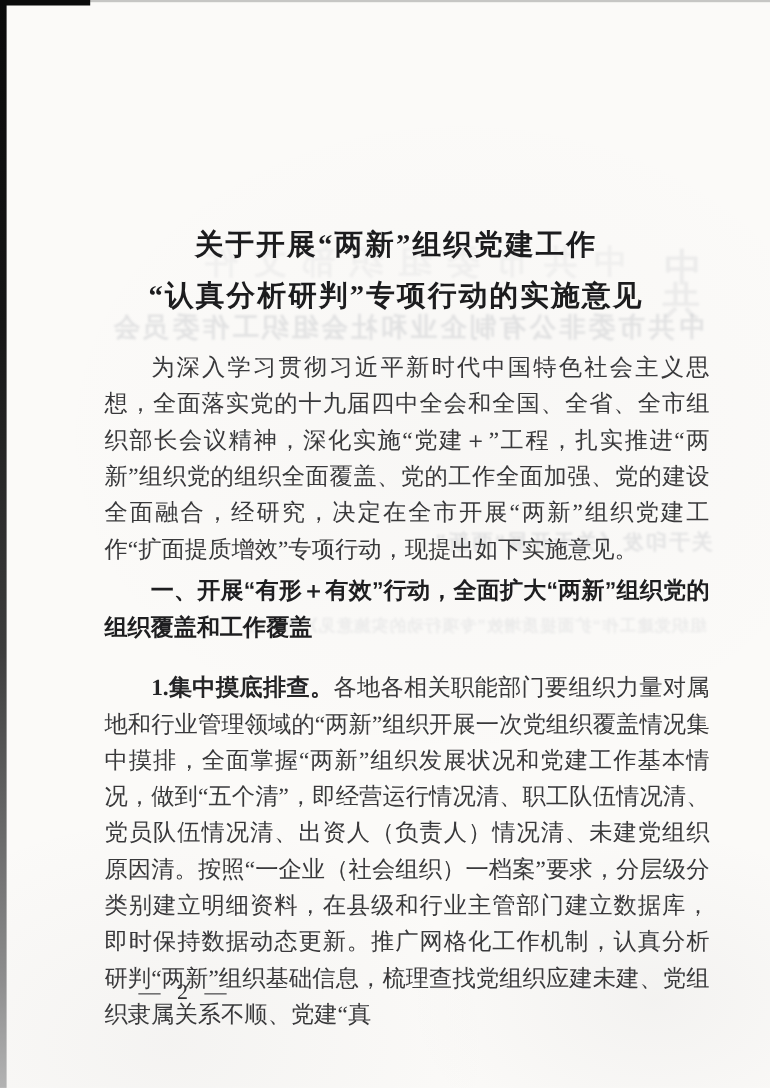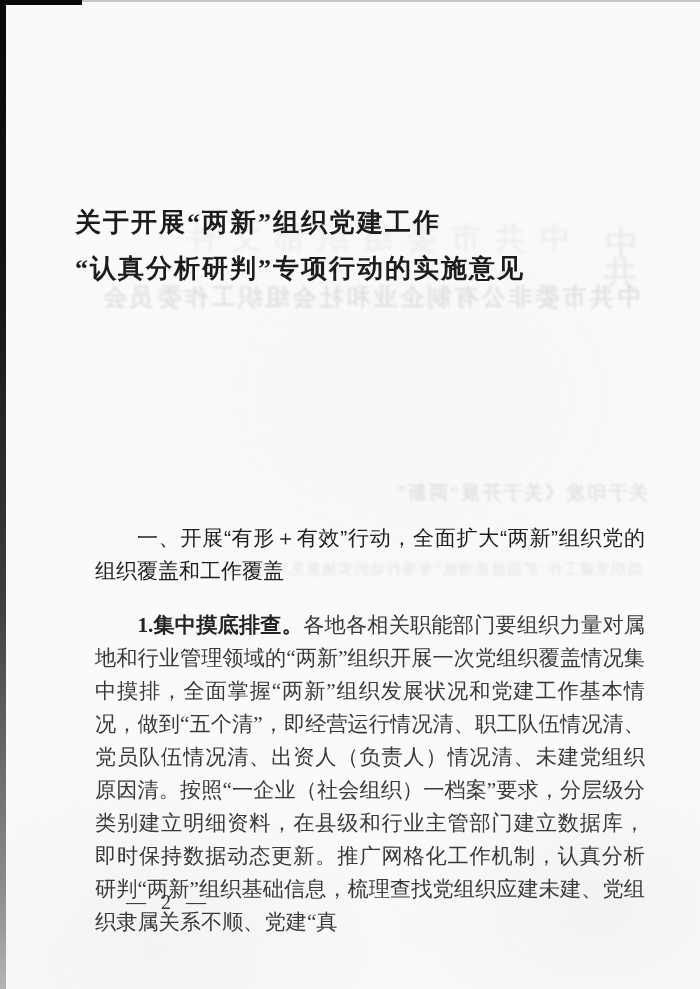--- a/index.html
+++ b/index.html
@@ -44,38 +44,39 @@
   }
   .bleed-header-row { top: 281px; left: 95px; width: 550px; font-size: 24px; letter-spacing: 3px; opacity: 0.17; text-align: center; }
   .bleed-title-row  { top: 218px; left: 95px; width: 550px; font-size: 30px; letter-spacing: 14px; opacity: 0.07; text-align: center; }
   .bleed-doc-row    { top: 480px; right: 52px; font-size: 19px; letter-spacing: 2px; opacity: 0.16; }
   .bleed-sub-row    { top: 560px; right: 58px; font-size: 15px; letter-spacing: 1px; opacity: 0.10; }
   .bleed-vert-right { top: 198px; left: 596px; font-size: 34px; opacity: 0.10;
                       writing-mode: vertical-rl; letter-spacing: 30px; height: 200px; }
   
   .title {
     position: absolute; top: 200px; left: 75px; width: 570px;
+    text-align: center;
     font-size: 26px; line-height: 46px;
     font-weight: 700;
     letter-spacing: 2px;
     color: #1c1c1e;
     margin: 0;
   }
   .bodytext {
     position: absolute; left: 95px; width: 550px;
     font-size: 21.2px; line-height: 33px;
     color: #39393b;
     text-align: justify;
     text-justify: inter-ideograph;
     margin: 0;
   }
   .para1 { top: 318px; text-indent: 2em; }
   .heading1 {
     top: 521px; text-indent: 2em;
-    font-weight: 400; color: #1e1e20;
+    font-weight: 700; color: #1e1e20;
     font-family: "Liberation Sans", "DejaVu Sans", sans-serif;
     font-size: 21px;
   }
   .para2 { top: 588px; text-indent: 2em; margin-top: 21px; }
   .para2 .lead { font-weight: 700; color: #242426; }
   .pagenum {
     position: absolute; left: 126px; top: 891px;
     font-size: 20px; color: #333336;
     letter-spacing: 2px; word-spacing: 6px;
   }
@@ -93,20 +94,21 @@
   <div class="bleed bleed-header-row">中共市委非公有制企业和社会组织工作委员会</div>
   <div class="bleed bleed-vert-right">中共</div>
   <div class="bleed bleed-doc-row">关于印发《关于开展“两新”</div>
   <div class="bleed bleed-sub-row">组织党建工作“扩面提质增效”专项行动的实施意见》的通知</div>
 
   <h1 class="title">
     <span>关于开展“两新”组织党建工作</span><br>
     <span>“认真分析研判”专项行动的实施意见</span>
   </h1>
 
+  <p class="bodytext para1">为深入学习贯彻习近平新时代中国特色社会主义思想，全面落实党的十九届四中全会和全国、全省、全市组织部长会议精神，深化实施“党建＋”工程，扎实推进“两新”组织党的组织全面覆盖、党的工作全面加强、党的建设全面融合，经研究，决定在全市开展“两新”组织党建工作“扩面提质增效”专项行动，现提出如下实施意见。</p>
 
   <p class="bodytext heading1">一、开展“有形＋有效”行动，全面扩大“两新”组织党的组织覆盖和工作覆盖</p>
 
   <p class="bodytext para2"><span class="lead">1.集中摸底排查。</span><span>各地各相关职能部门要组织力量对属地和行业管理领域的“两新”组织开展一次党组织覆盖情况集中摸排，全面掌握“两新”组织发展状况和党建工作基本情况，做到“五个清”，即经营运行情况清、职工队伍情况清、党员队伍情况清、出资人（负责人）情况清、未建党组织原因清。按照“一企业（社会组织）一档案”要求，分层级分类别建立明细资料，在县级和行业主管部门建立数据库，即时保持数据动态更新。推广网格化工作机制，认真分析研判“两新”组织基础信息，梳理查找党组织应建未建、党组织隶属关系不顺、党建“真</span></p>
 
   <div class="pagenum">— 2 —</div>
 
 </div>
 
 </body></html>

